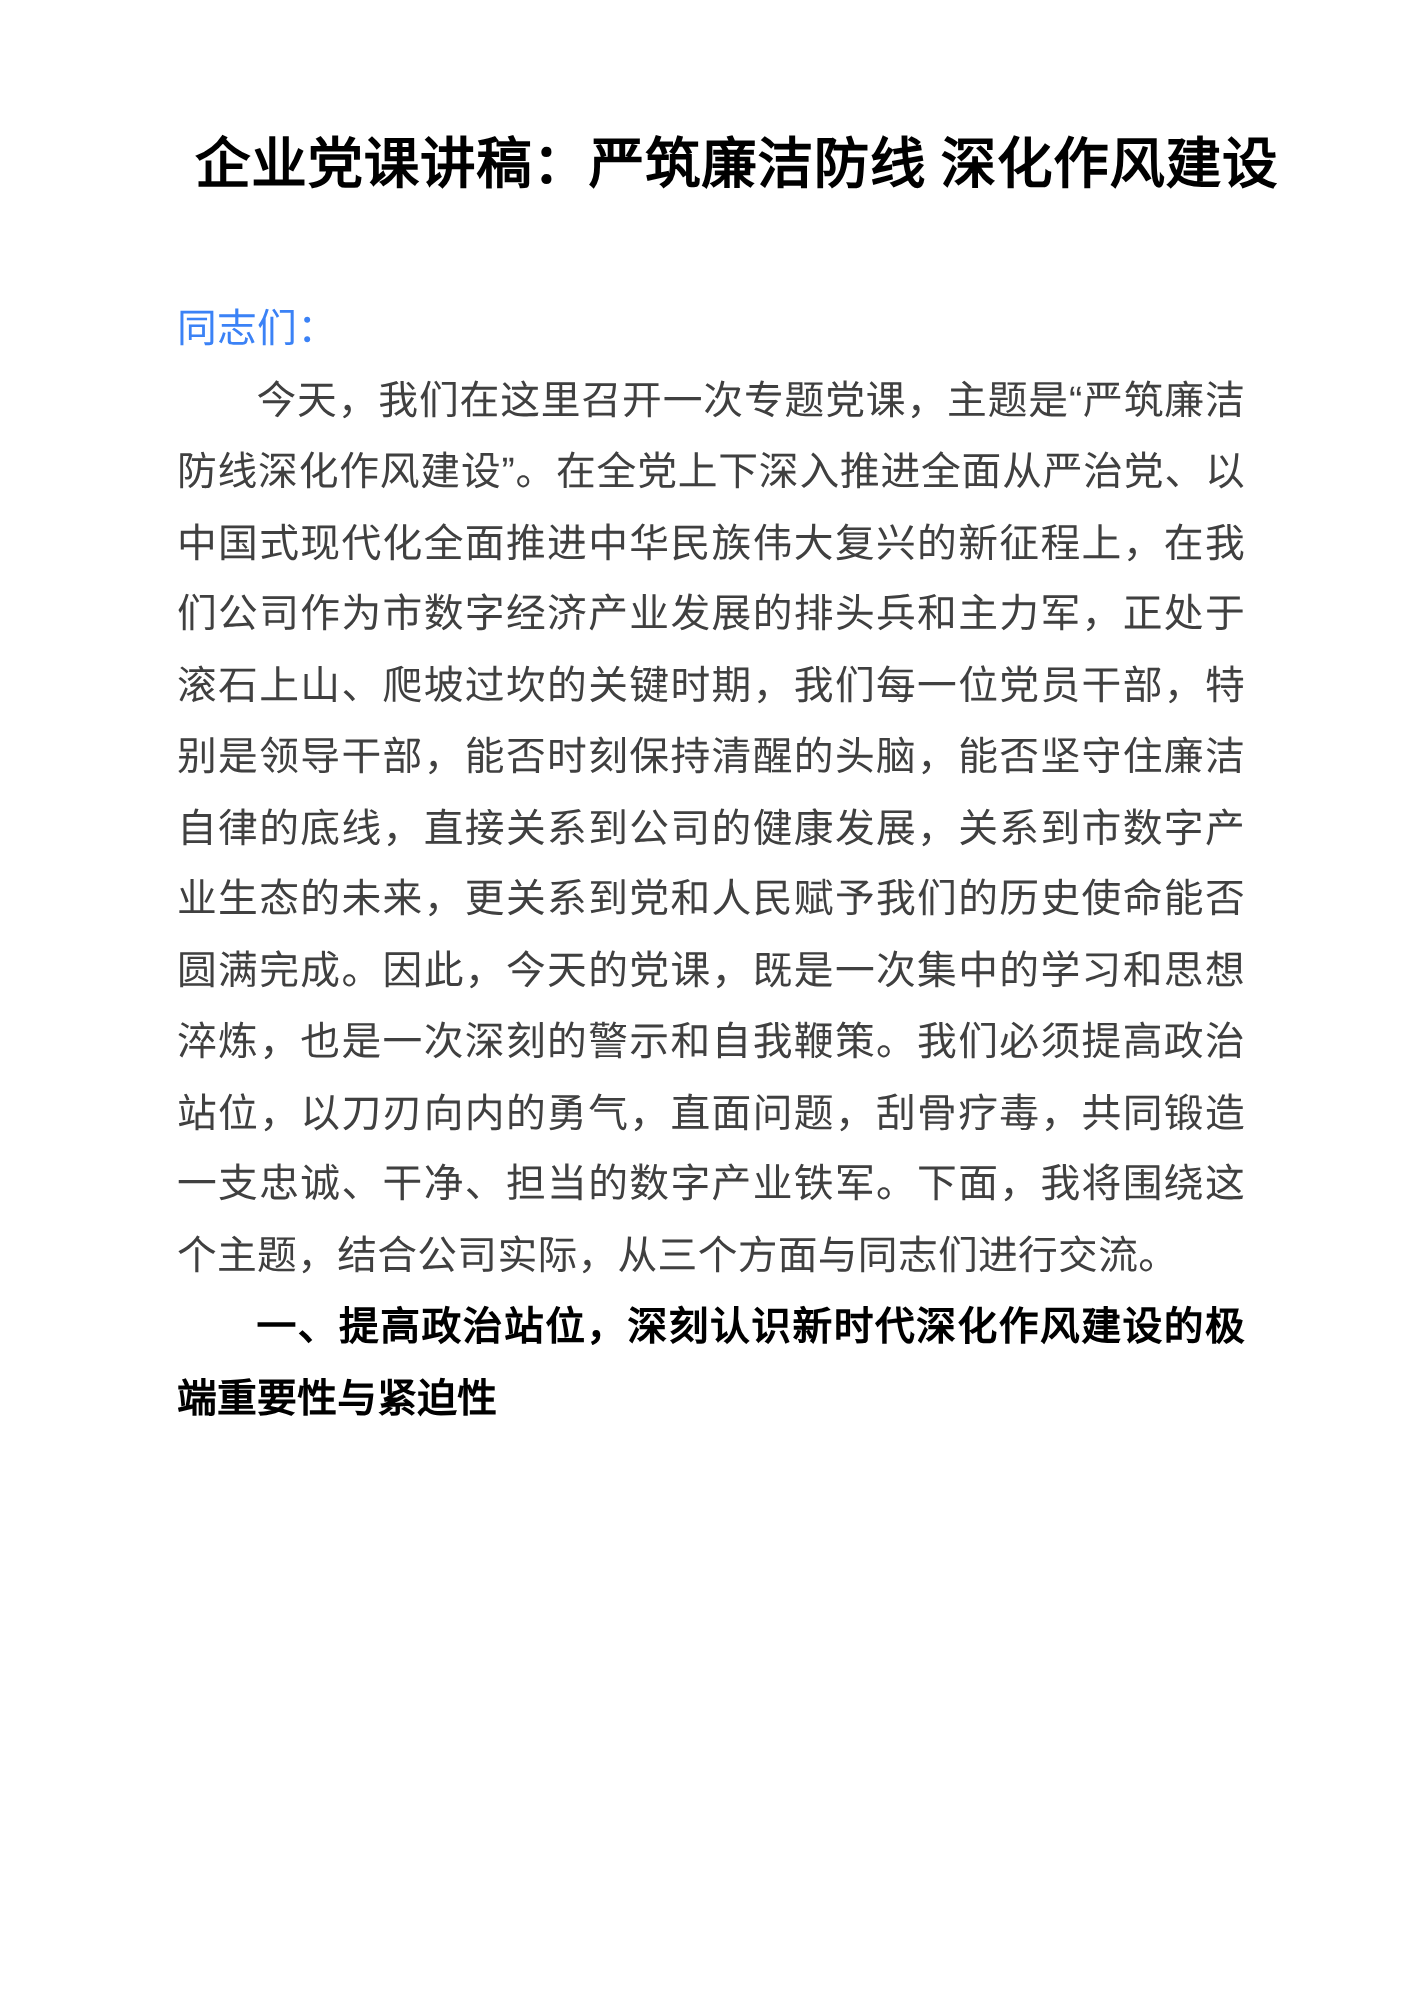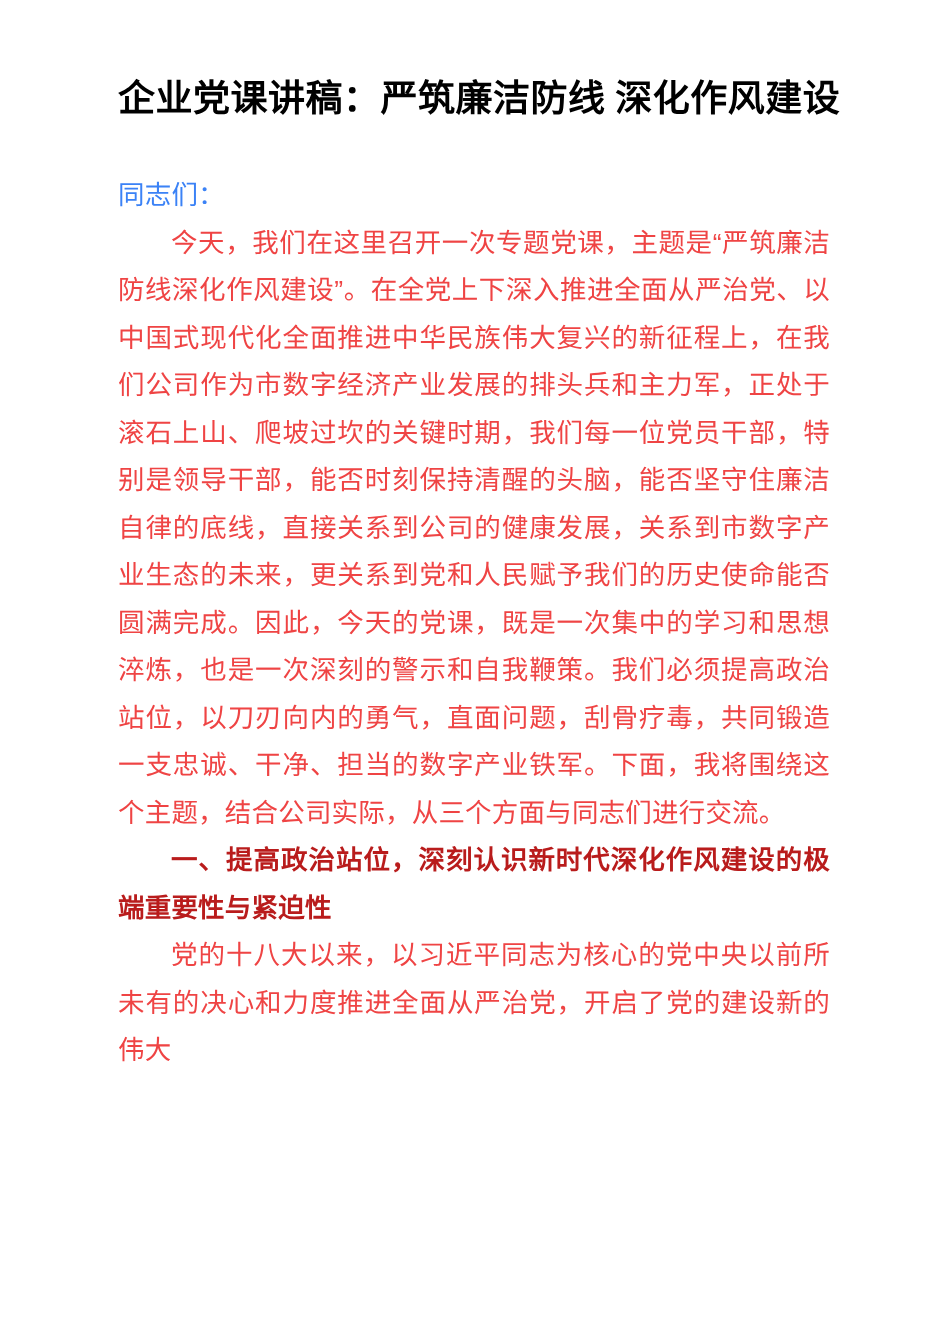--- a/index.html
+++ b/index.html
@@ -32,52 +32,52 @@
   }
 
   .doc-title {
     font-family: "Liberation Serif", "DejaVu Serif", serif;
     font-weight: 700;
     font-size: 37px;
     line-height: 1.25;
     color: #000000;
     text-align: center;
     letter-spacing: 0.5px;
-    margin: 0;
+    margin: 12px;
     padding-top: 76px;
     white-space: nowrap;
   }
 
   .salutation {
     font-size: 26.5px;
     line-height: 47.5px;
     color: #3b82f6;
     margin: 0;
     padding-top: 50px;
     text-align: justify;
     text-justify: inter-ideograph;
     letter-spacing: 0.2px;
   }
 
   .para {
     font-size: 26.5px;
     line-height: 47.5px;
-    color: #ef4444;
+    color: #404040;
     margin: 0;
     text-indent: 2em;
     text-align: justify;
     text-justify: inter-ideograph;
     letter-spacing: 0.2px;
     word-break: break-all;
   }
 
   .section-heading {
     font-size: 26.5px;
     line-height: 47.5px;
-    color: #b91c1c;
+    color: #000000;
     font-weight: 700;
     margin: 0;
     text-indent: 2em;
     text-align: justify;
     text-justify: inter-ideograph;
     letter-spacing: 0.2px;
     word-break: break-all;
   }
 </style>
 </head>
@@ -88,17 +88,16 @@
   <div class="doc-body">
 
     <h1 class="doc-title">企业党课讲稿：严筑廉洁防线 深化作风建设</h1>
 
     <p class="salutation">同志们：</p>
 
     <p class="para">今天，我们在这里召开一次专题党课，主题是“严筑廉洁防线深化作风建设”。在全党上下深入推进全面从严治党、以中国式现代化全面推进中华民族伟大复兴的新征程上，在我们公司作为市数字经济产业发展的排头兵和主力军，正处于滚石上山、爬坡过坎的关键时期，我们每一位党员干部，特别是领导干部，能否时刻保持清醒的头脑，能否坚守住廉洁自律的底线，直接关系到公司的健康发展，关系到市数字产业生态的未来，更关系到党和人民赋予我们的历史使命能否圆满完成。因此，今天的党课，既是一次集中的学习和思想淬炼，也是一次深刻的警示和自我鞭策。我们必须提高政治站位，以刀刃向内的勇气，直面问题，刮骨疗毒，共同锻造一支忠诚、干净、担当的数字产业铁军。下面，我将围绕这个主题，结合公司实际，从三个方面与同志们进行交流。</p>
 
     <p class="section-heading">一、提高政治站位，深刻认识新时代深化作风建设的极端重要性与紧迫性</p>
 
-    <p class="para">党的十八大以来，以习近平同志为核心的党中央以前所未有的决心和力度推进全面从严治党，开启了党的建设新的伟大</p>
 
   </div>
 
 </div>
 
 </body></html>

